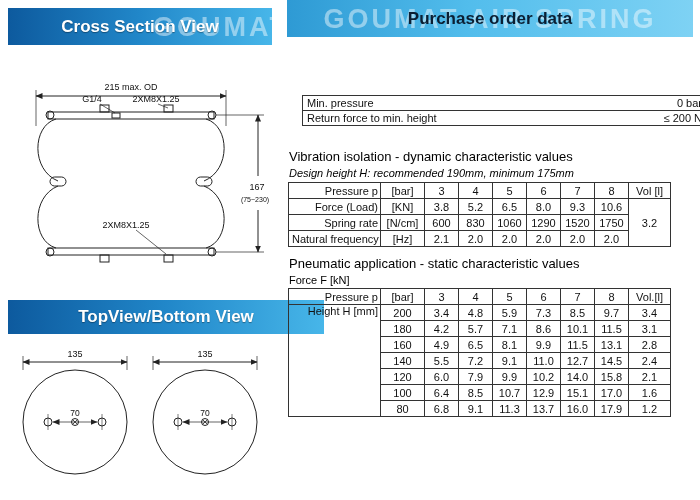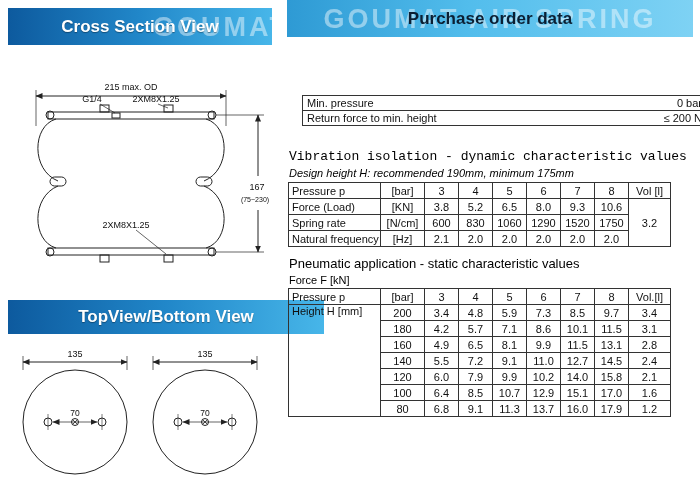--- a/index.html
+++ b/index.html
@@ -26,39 +26,39 @@
   .r3 { left:287px; top:0;   width:406px; height:37px; }
 
   
   .cross-svg { position:absolute; left:8px; top:52px; }
   .views-svg { position:absolute; left:8px; top:340px; }
   svg text { font-family:"Liberation Sans", sans-serif; fill:#111; }
 
   
   .sec-title { position:absolute; left:289px; font-size:13px; color:#000; }
   .sec-sub   { position:absolute; left:289px; font-size:11px; color:#000; }
-  .t1 { top:149px;font-family:Liberation Mono, monospace; } .s1 { top:167px;font-style:italic; }
+  .t1 { top:149px; } .s1 { top:167px;font-style:italic; }
   .t2 { top:256px; } .s2 { top:274px; }
 
   
   .ptable { position:absolute; left:288px; top:95px; width:405px;
             border-collapse:collapse; font-size:11px;margin-left:14px; }
   .ptable td { border:1px solid #333; padding:0 4px; height:15px; }
   .ptable .pl { border-right:none; }
   .ptable .pv { border-left:none; text-align:right; white-space:nowrap; }
 
   
   .dtable { position:absolute; border-collapse:collapse; font-size:11px; table-layout:fixed; }
   .vib  { left:288px; top:182px; width:382px; }
   .pneu { left:288px; top:288px; width:382px; }
   .dtable th, .dtable td {
     border:1px solid #333; padding:0 2px; height:16px;
     font-weight:normal; text-align:center; overflow:hidden; white-space:nowrap;
   }
-  .dtable .lbl { text-align:left; padding-left:3px; }
+  .dtable .lbl { text-align:right; padding-left:3px; }
   .dtable .rowlabel { vertical-align:top;margin-top:28px; }
 </style>
 </head>
 <body>
 
 <div>
 
   <div class="ribbon r1">
     <span class="wm">GOUMAT</span>
     <span class="rlabel">Cross Section View</span>

